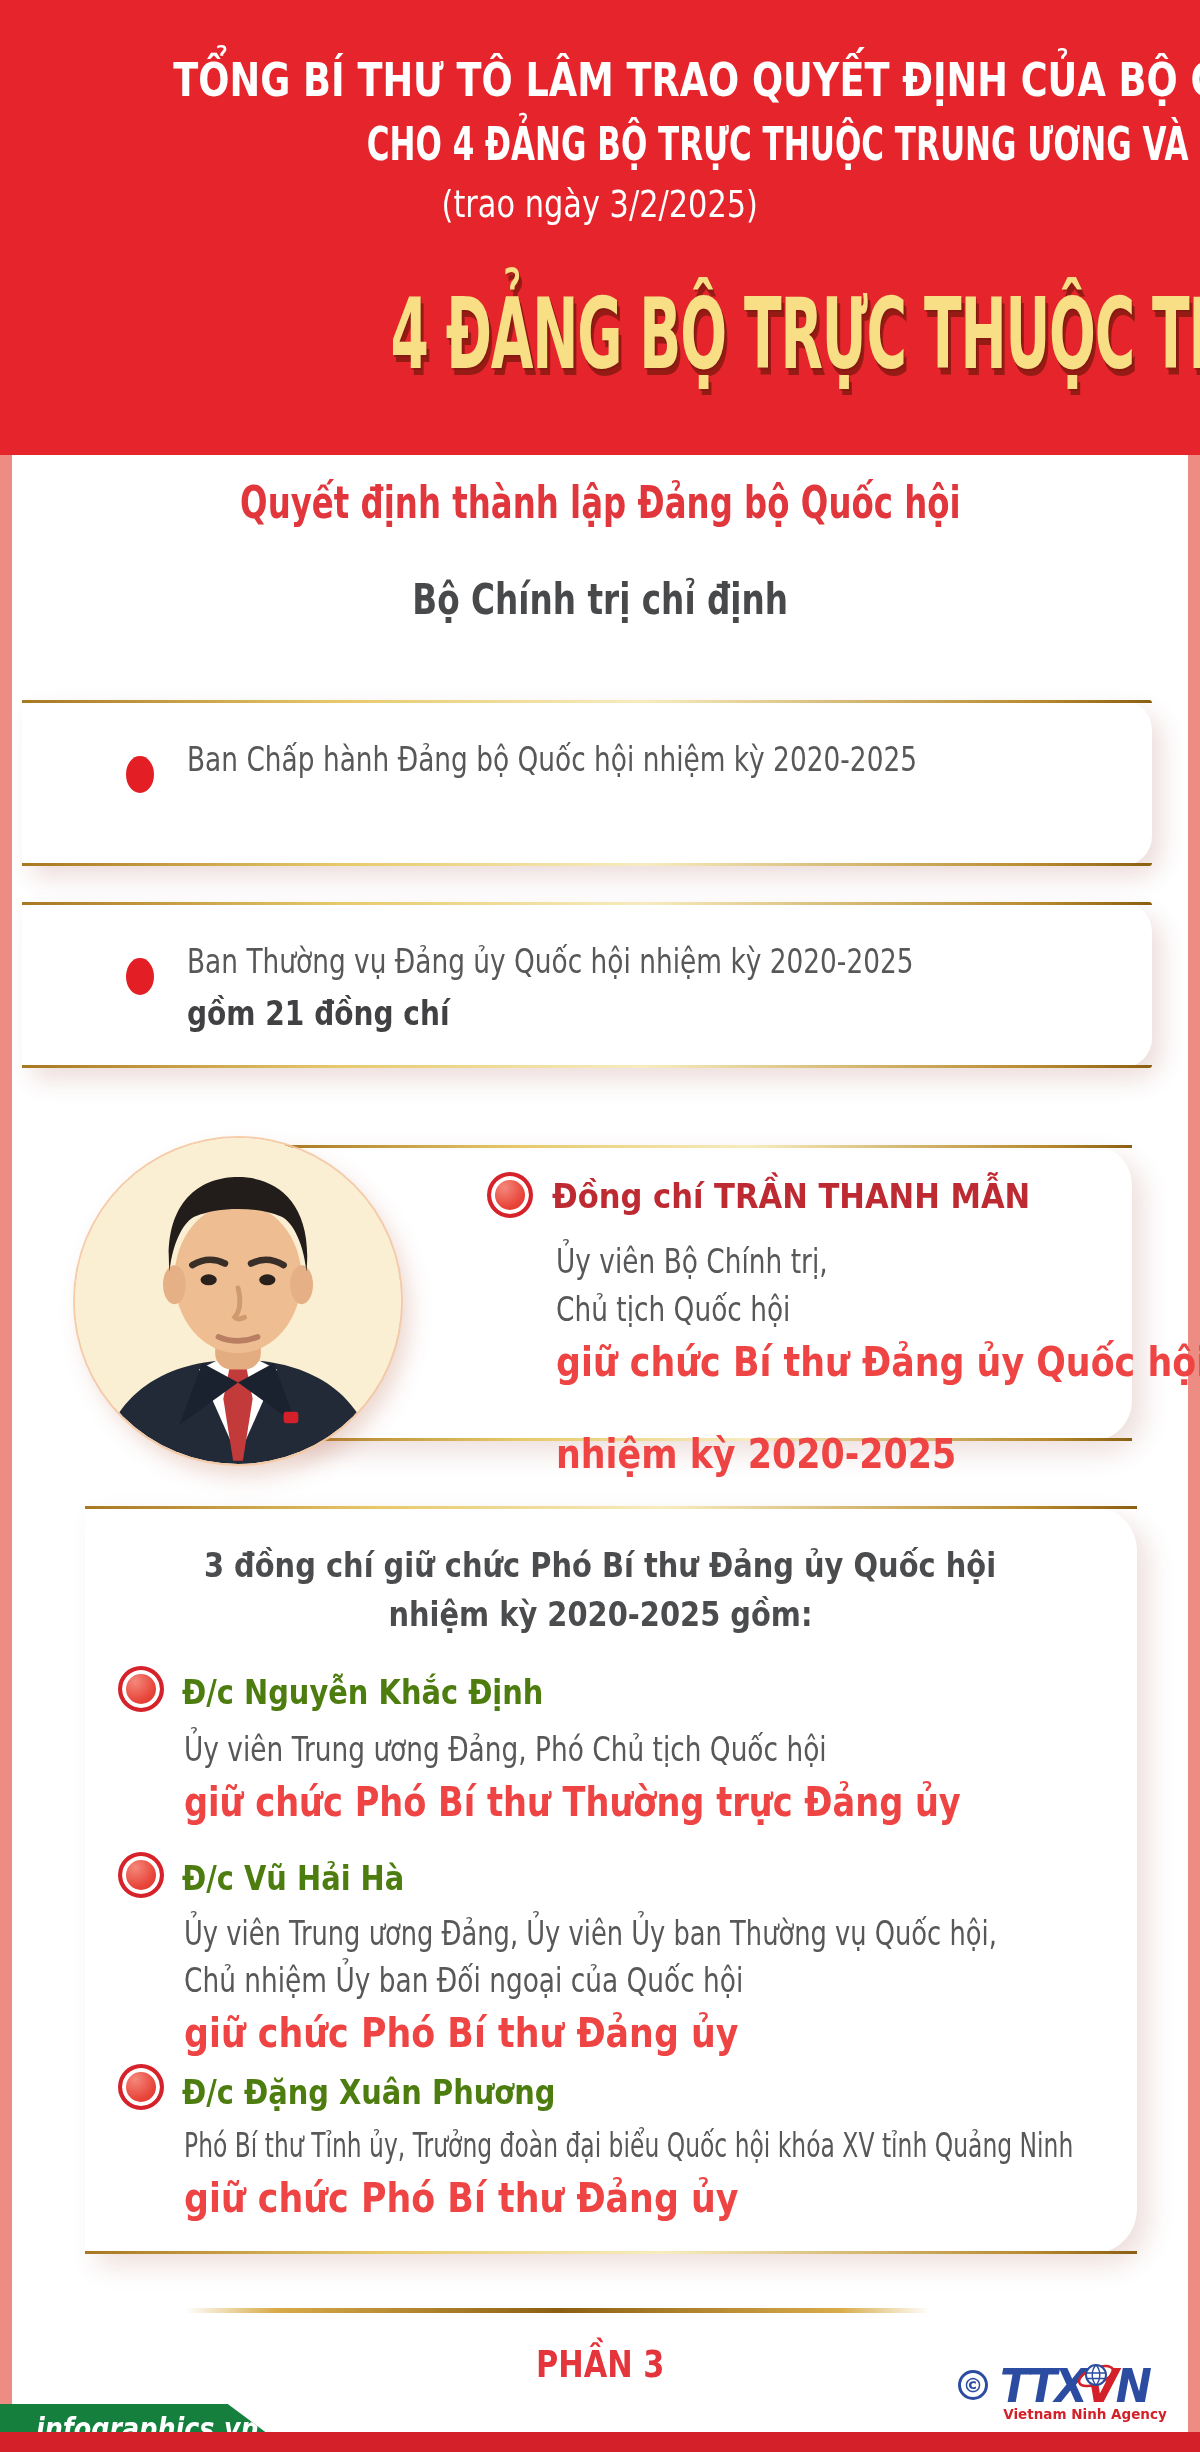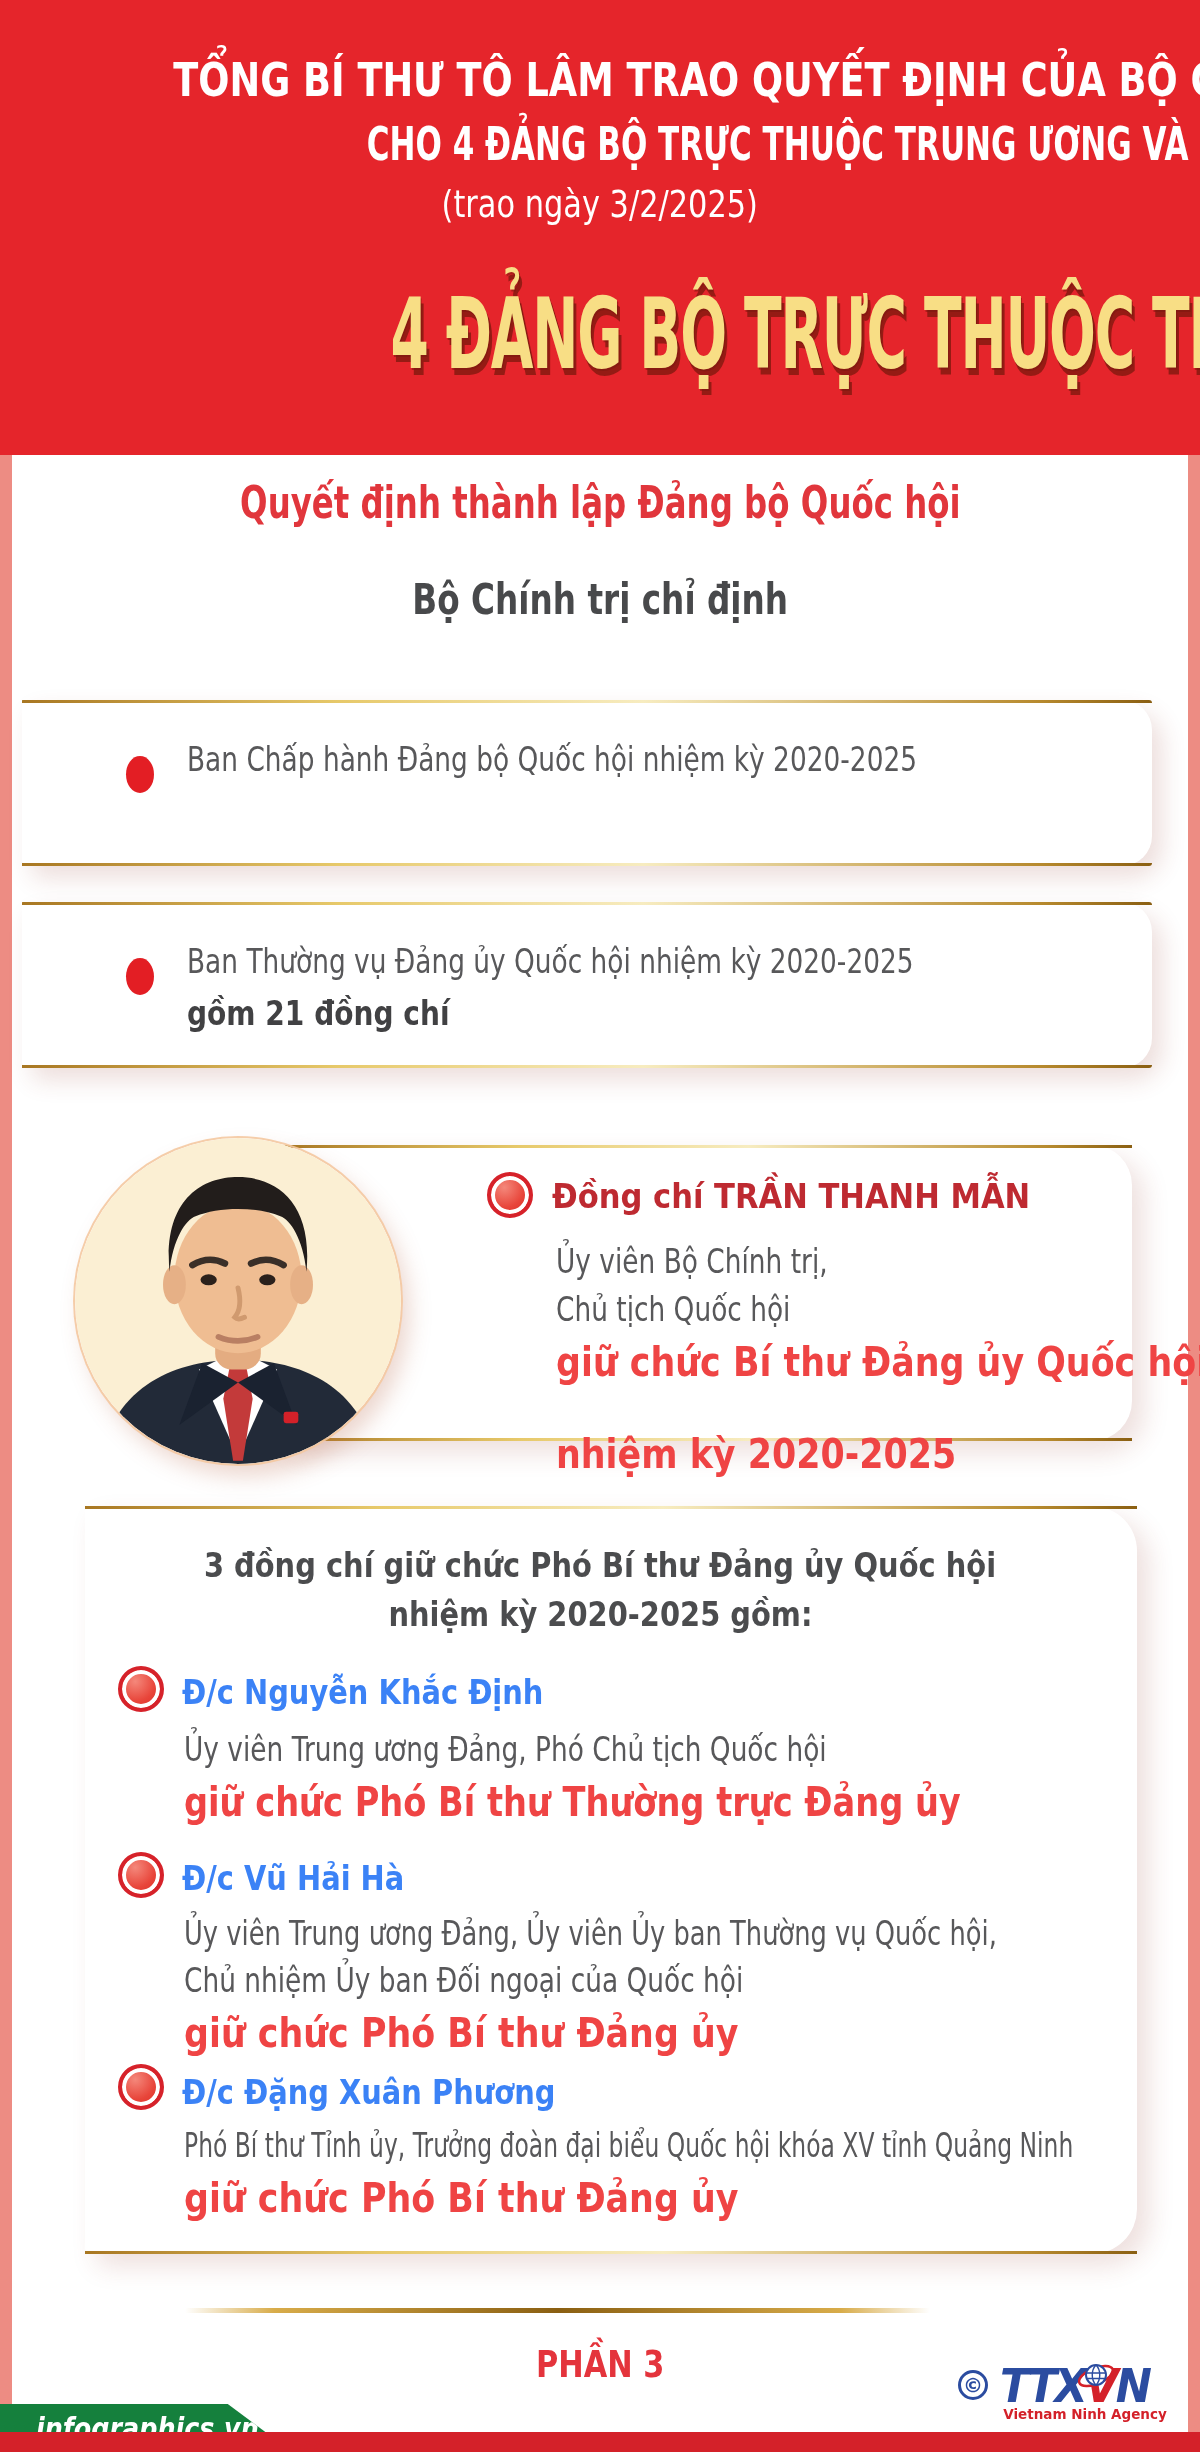--- a/index.html
+++ b/index.html
@@ -52,21 +52,21 @@
   .target{position:absolute;width:46px;height:46px;border-radius:50%;
           border:4px solid #D6222A;background:radial-gradient(circle at 35% 30%,#F4887B 0%,#E8453A 55%,#D92A24 100%);
           box-shadow:inset 0 0 0 4px #ffffff;box-sizing:border-box;}
   
   .photo{position:absolute;left:75px;top:1138px;width:326px;height:326px;border-radius:50%;overflow:hidden;
          box-shadow:0 0 0 2px rgba(244,200,160,.9), 8px 12px 22px rgba(180,90,60,.25);}
   .photo svg{display:block;width:100%;height:100%;}
   
   .gray{font-size:33px;color:#58585A;}
   .dark{font-size:41px;font-weight:700;color:#ef4444;}
-  .name{font-size:34px;font-weight:700;color:#3b82f6;}
+  .name{font-size:34px;font-weight:700;color:#4d7c0f;}
   .leader-name{font-size:34px;font-weight:700;color:#BE2A31;}
   .card-head{font-size:34px;font-weight:600;color:#4B4C4E;}
   
   .divider{position:absolute;left:185px;top:2308px;width:745px;height:5px;border-radius:3px;
            background:linear-gradient(90deg,rgba(200,150,40,0) 0%,#D8AC4A 12%,#8a5f12 50%,#D8AC4A 88%,rgba(200,150,40,0) 100%);}
   .part{top:2342px;font-size:38px;font-weight:700;color:#E4343C;}
   
   .ribbon{position:absolute;left:0;top:2404px;width:292px;height:48px;background:#15803d;
           clip-path:polygon(0 0,78% 0,100% 100%,0 100%);}
   .ribbon span{display:inline-block;margin:6px 0 0 36px;font-size:31px;font-style:italic;font-weight:700;color:#ffffff;

